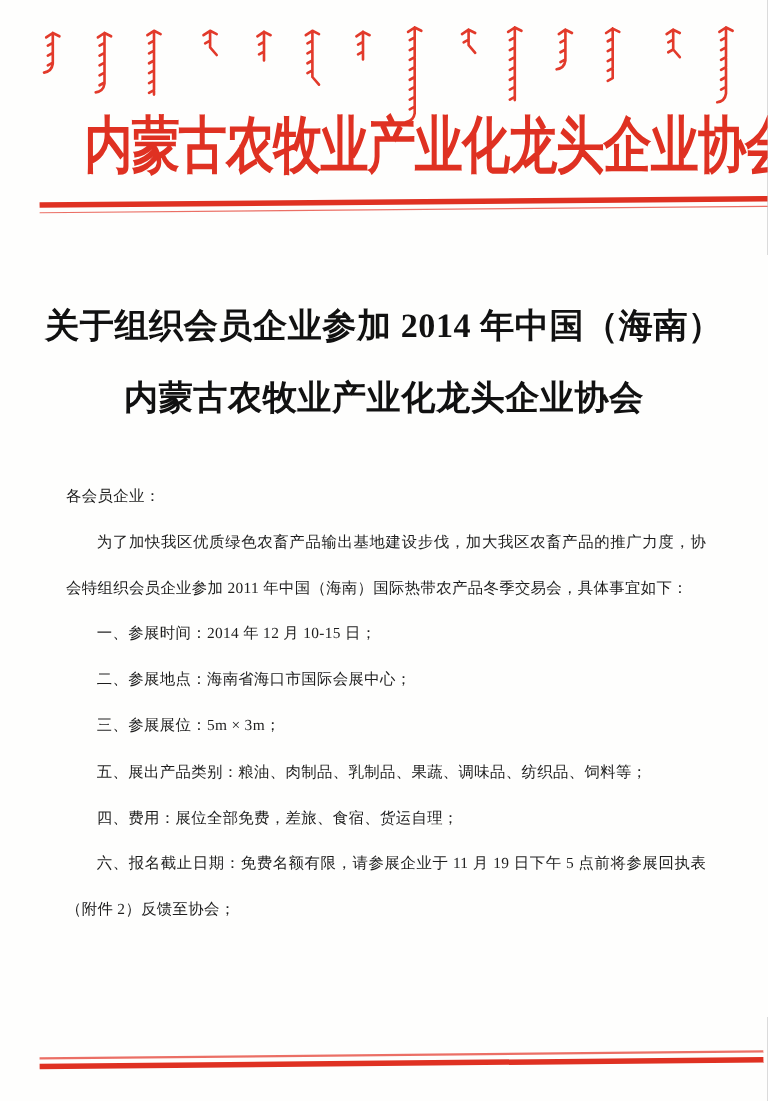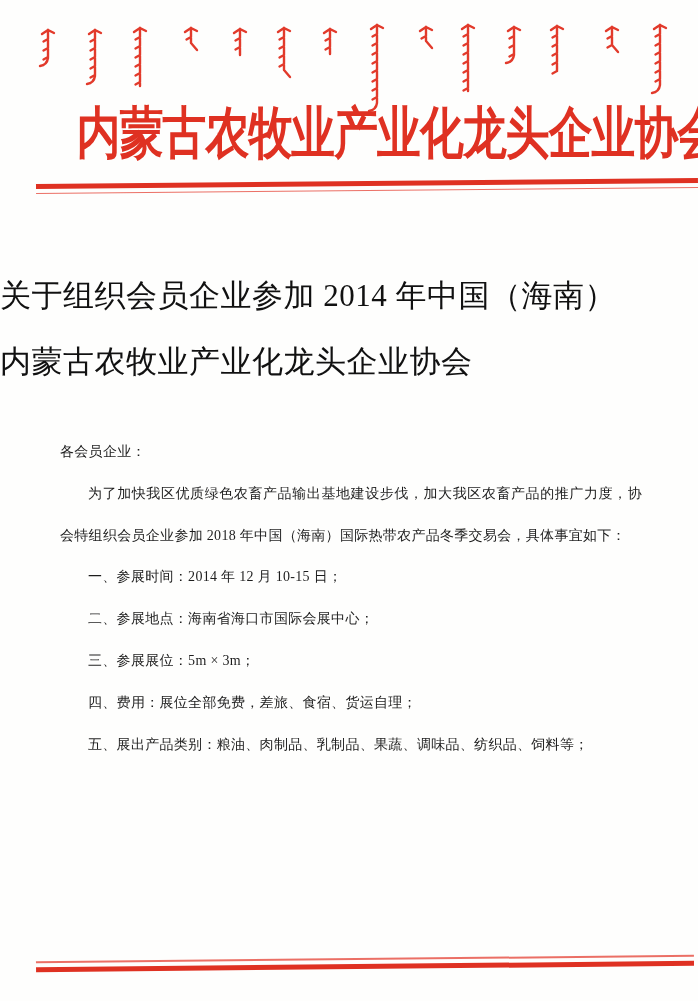--- a/index.html
+++ b/index.html
@@ -33,21 +33,22 @@
   }
   .rule-top{
     position:absolute;top:181px;left:36px;right:0px;
     transform:rotate(-0.5deg);transform-origin:50% 50%;
   }
   .rule-top .thick{height:4.5px;background:var(--red);}
   .rule-top .thin{height:1.6px;background:var(--red-light);margin-top:4px;opacity:.85;}
   
   .doc-title{
     position:absolute;top:263px;left:0;right:0;
-    font-size:31px;line-height:66px;font-weight:400;
+    text-align:center;
+    font-size:31px;line-height:66px;font-weight:700;
     color:#111;
     letter-spacing:.5px;
   }
   
   .body-text{
     position:absolute;top:431px;left:60px;width:582px;
     font-size:14px;line-height:41.8px;
     color:var(--ink);
     text-align:justify;
     letter-spacing:.3px;
@@ -91,27 +92,28 @@
     <div class="thin"></div>
   </div>
 
   <div class="doc-title">
     <div>关于组织会员企业参加 2014 年中国（海南）</div>
     <div>内蒙古农牧业产业化龙头企业协会</div>
   </div>
 
   <div class="body-text">
     <p>各会员企业：</p>
-    <p class="indent">为了加快我区优质绿色农畜产品输出基地建设步伐，加大我区农畜产品的推广力度，协会特组织会员企业参加 2018 年中国（海南）国际热带农产品冬季交易会，具体事宜如下：</p>
+    <p class="indent">为了加快我区优质绿色农畜产品输出基地建设步伐，加大我区农畜产品的推广力度，协会特组织会员企业参加 2011 年中国（海南）国际热带农产品冬季交易会，具体事宜如下：</p>
     <div>
         <p class="indent">一、参展时间：2014 年 12 月 10-15 日；</p>
         <p class="indent">二、参展地点：海南省海口市国际会展中心；</p>
         <p class="indent">三、参展展位：5m × 3m；</p>
+        <p class="indent">五、展出产品类别：粮油、肉制品、乳制品、果蔬、调味品、纺织品、饲料等；</p>
         <p class="indent">四、费用：展位全部免费，差旅、食宿、货运自理；</p>
-        <p class="indent">五、展出产品类别：粮油、肉制品、乳制品、果蔬、调味品、纺织品、饲料等；</p>
+        <p class="indent">六、报名截止日期：免费名额有限，请参展企业于 11 月 19 日下午 5 点前将参展回执表（附件 2）反馈至协会；</p>
       </div>
   </div>
 
   <div class="rule-bottom">
     <div class="thin"></div>
     <div class="thick"></div>
   </div>
 
 </div>
 

